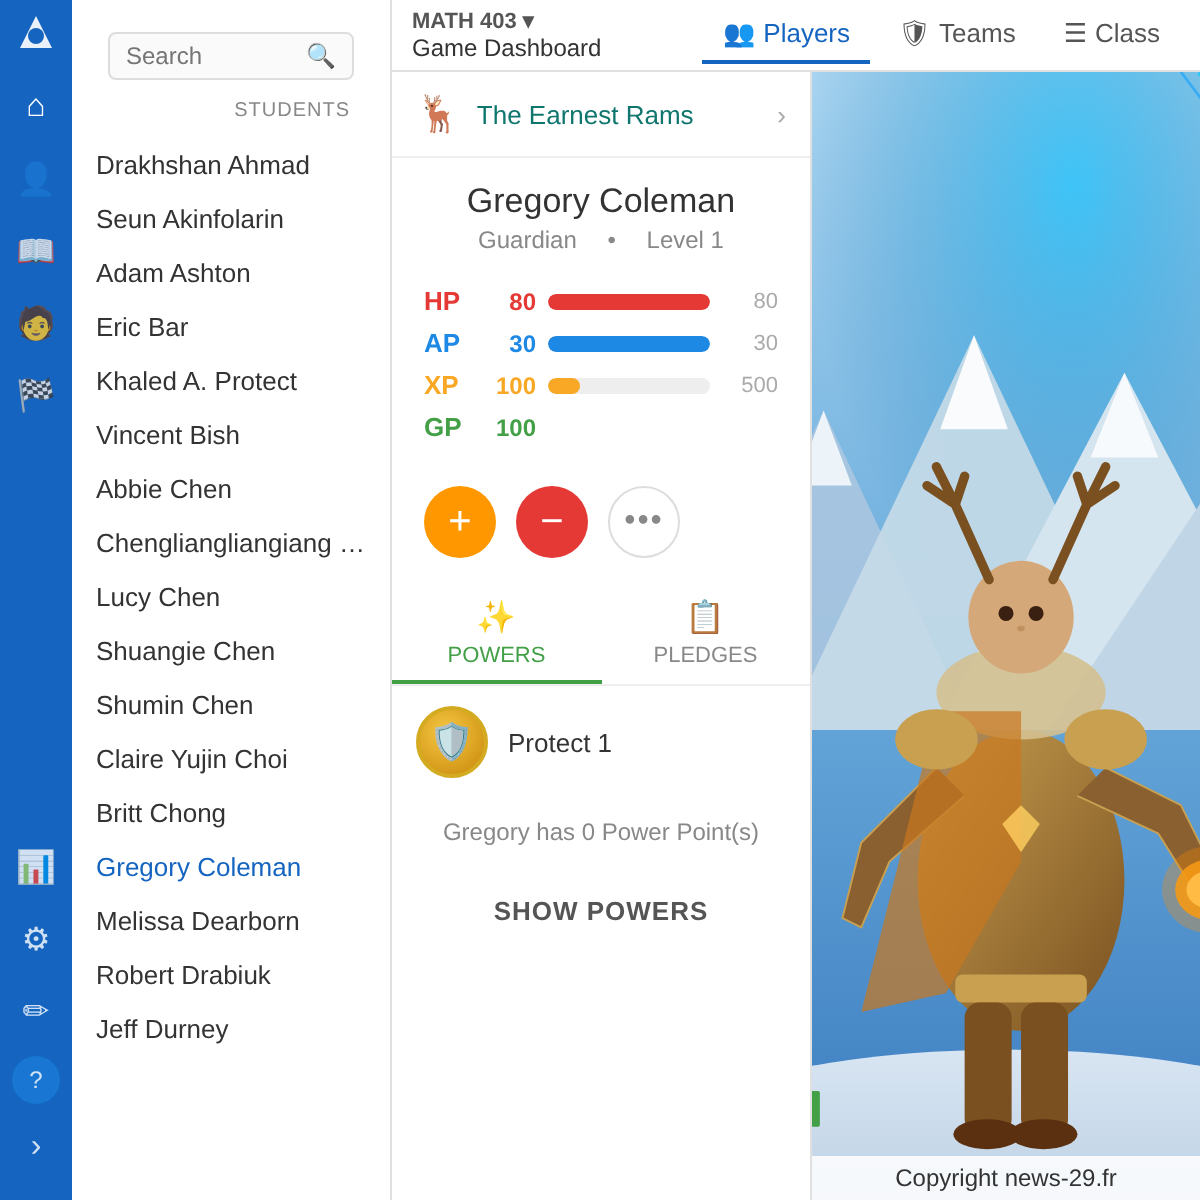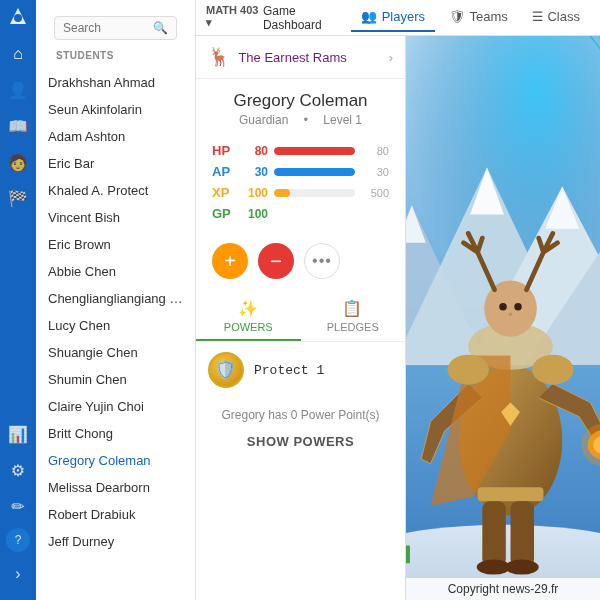--- a/index.html
+++ b/index.html
@@ -55,24 +55,25 @@
       flex-shrink: 0;
       overflow: hidden;
     }
     .sidebar-header {
       padding: 8px 10px 4px;
       background: white;
     }
     .sidebar-title {
       font-size: 10px;
       color: #888;
-      font-weight: 700;
+      font-weight: 400;
       letter-spacing: 0.5px;
       padding: 6px 10px 4px;
       text-transform: uppercase;
+      text-align: right;
     }
     .search-box {
       display: flex;
       align-items: center;
       border: 1px solid #ddd;
       border-radius: 4px;
       padding: 4px 8px;
       margin: 8px 8px 4px;
       background: #fafafa;
     }
@@ -114,21 +115,21 @@
       height: 36px;
       background: white;
       border-bottom: 1px solid #e0e0e0;
       display: flex;
       align-items: center;
       padding: 0 10px;
       flex-shrink: 0;
     }
     .top-bar-left {
       display: flex;
-      flex-direction: row;
+      flex-direction: column;
       flex: 1;
     }
     .top-bar-course { font-size: 11px; color: #555; font-weight: 600; }
     .top-bar-title { font-size: 12px; color: #333; }
     .top-bar-nav {
       display: flex;
       align-items: center;
       gap: 4px;
     }
     .nav-tab {
@@ -163,21 +164,21 @@
 
     
     .team-header {
       display: flex;
       align-items: center;
       padding: 10px 12px;
       border-bottom: 1px solid #eee;
       cursor: pointer;
     }
     .team-icon { font-size: 18px; margin-right: 8px; }
-    .team-name { font-size: 13px; font-weight: 500; color: #701a75; flex: 1; }
+    .team-name { font-size: 13px; font-weight: 500; color: #0f766e; flex: 1; }
     .team-chevron { color: #aaa; }
 
     
     .player-info { padding: 12px 16px 8px; }
     .player-name { font-size: 17px; font-weight: 500; color: #333; text-align: center; }
     .player-sub { font-size: 12px; color: #888; text-align: center; margin-top: 2px; }
     .player-sub span { margin: 0 6px; }
 
     
     .stats { padding: 8px 16px; }
@@ -271,28 +272,28 @@
       width: 36px; height: 36px;
       border-radius: 50%;
       background: radial-gradient(circle at 40% 35%, #f5c842, #c8860a);
       display: flex;
       align-items: center;
       justify-content: center;
       font-size: 18px;
       flex-shrink: 0;
       border: 2px solid #d4aa20;
     }
-    .power-name { font-size: 13px; color: #333; font-family: Liberation Mono, monospace; }
+    .power-name { font-size: 13px; color: #333; }
 
     
     .panel-footer {
       padding: 10px 16px;
       text-align: center;
     }
-    .points-text { font-size: 12px; color: #888; margin-bottom: 12px; }
+    .points-text { font-size: 12px; color: #888; margin-bottom: 25px; }
     .show-powers-btn {
       border: none;
       background: none;
       color: #555;
       font-size: 13px;
       font-weight: 600;
       cursor: pointer;
       letter-spacing: 0.5px;
       text-transform: uppercase;
     }
@@ -354,21 +355,20 @@
     </div>
     <div class="sidebar-title">STUDENTS</div>
   </div>
   <div class="student-list" id="student-list">
       <div class="student-item">Drakhshan Ahmad</div>
       <div class="student-item">Seun Akinfolarin</div>
       <div class="student-item">Adam Ashton</div>
       <div class="student-item">Eric Bar</div>
       <div class="student-item">Khaled A. Protect</div>
       <div class="student-item">Vincent Bish</div>
-      <div class="student-item">Eric Brown</div>
       <div class="student-item">Abbie Chen</div>
       <div class="student-item">Chengliangliangiang Chen</div>
       <div class="student-item">Lucy Chen</div>
       <div class="student-item">Shuangie Chen</div>
       <div class="student-item">Shumin Chen</div>
       <div class="student-item">Claire Yujin Choi</div>
       <div class="student-item">Britt Chong</div>
       <div class="student-item active">Gregory Coleman</div>
       <div class="student-item">Melissa Dearborn</div>
       <div class="student-item">Robert Drabiuk</div>

